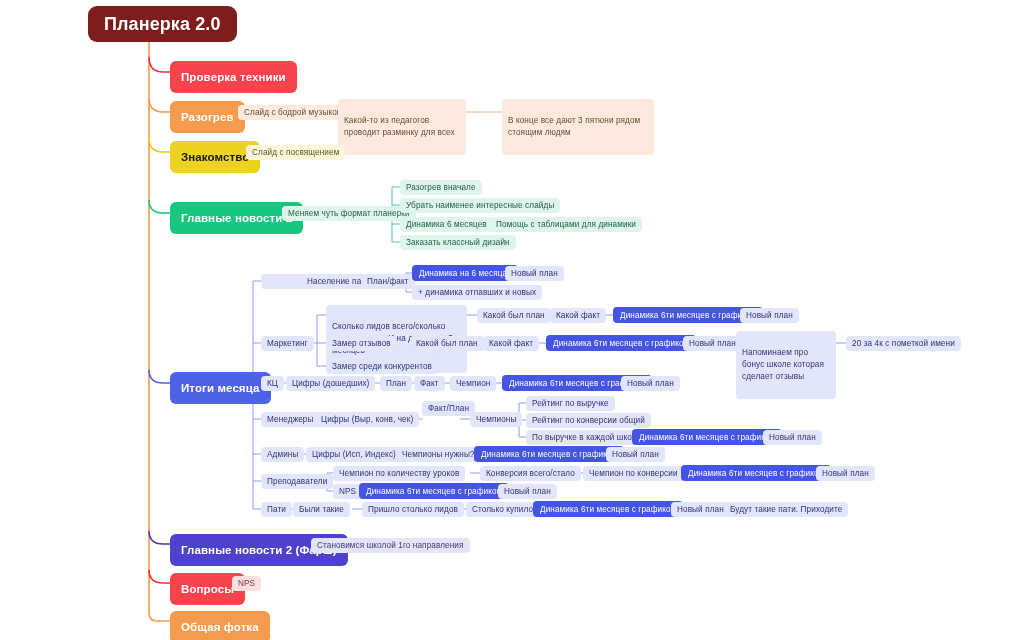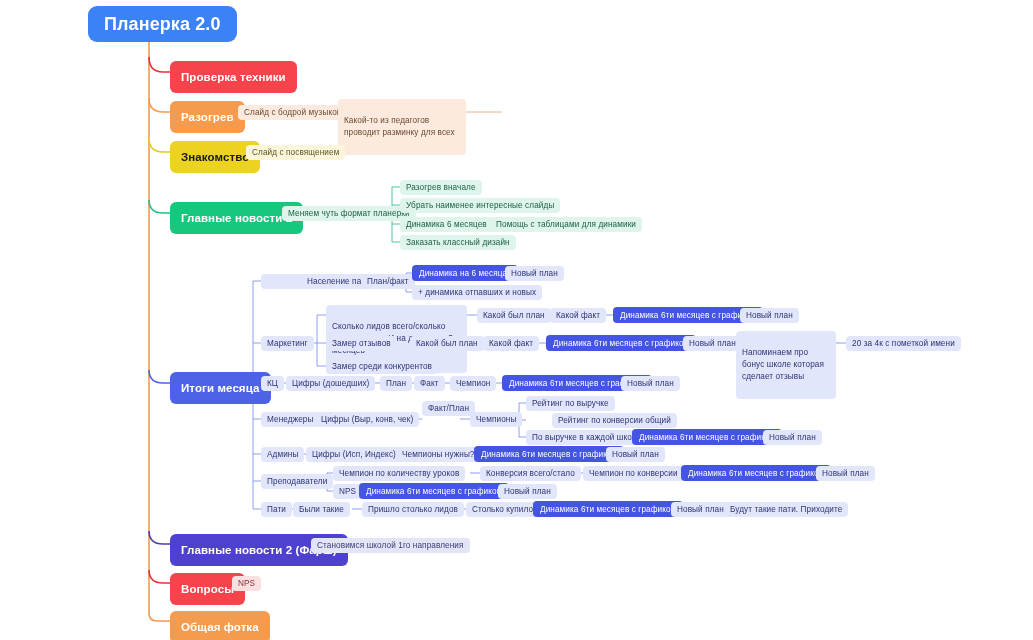--- a/index.html
+++ b/index.html
@@ -19,21 +19,21 @@
     box-sizing:border-box;
     border-radius:6px;
     white-space:nowrap;
     display:flex;align-items:center;
     letter-spacing:.1px;
   }
   .node.wrap{white-space:normal;display:block;}
 
   
   .n-root{
-    background:#3b82f6;color:#ffffff;
+    background:#7f1d1d;color:#ffffff;
     font-size:18px;font-weight:700;
     border-radius:9px;
     padding:0 16px;
     height:36px;
   }
 
   
   .n-head{
     color:#ffffff;font-size:11.5px;font-weight:700;
     padding:0 11px;height:32px;border-radius:6px;
@@ -179,20 +179,21 @@
     <path d="M222,583 L232,583" stroke="#e8313c" stroke-width="1" fill="none"></path>
   </svg>
 
   <div class="node n-root" style="left:88px;top:6px;">Планерка 2.0</div>
 
   <div class="node n-head c-red" style="left:170px;top:61px;">Проверка техники</div>
 
   <div class="node n-head c-orange" style="left:170px;top:101px;">Разогрев</div>
   <div class="node n-chip t-orange" style="left:238px;top:105px;">Слайд с бодрой музыкой</div>
   <div class="node n-chip t-orange wrap" style="left:338px;top:99px;width:128px;">Какой-то из педагогов проводит разминку для всех</div>
+  <div class="node n-chip t-orange wrap" style="left:502px;top:99px;width:152px;">В конце все дают 3 пятюни рядом стоящим людям</div>
 
   <div class="node n-head c-yellow" style="left:170px;top:141px;">Знакомство</div>
   <div class="node n-chip t-yellow" style="left:246px;top:145px;">Слайд с посвящением</div>
 
   <div class="node n-head c-green" style="left:170px;top:202px;">Главные новости 1</div>
   <div class="node n-chip t-green" style="left:282px;top:206px;">Меняем чуть формат планерки</div>
   <div class="node n-chip t-green" style="left:400px;top:180px;">Разогрев вначале</div>
   <div class="node n-chip t-green" style="left:400px;top:198px;">Убрать наименее интересные слайды</div>
   <div class="node n-chip t-green" style="left:400px;top:217px;">Динамика 6 месяцев</div>
   <div class="node n-chip t-green" style="left:400px;top:235px;">Заказать классный дизайн</div>
@@ -229,21 +230,21 @@
   <div class="node n-chip t-blue" style="left:414px;top:376px;">Факт</div>
   <div class="node n-chip t-blue" style="left:450px;top:376px;">Чемпион</div>
   <div class="node n-fill" style="left:502px;top:375px;">Динамика 6ти месяцев с графиком</div>
   <div class="node n-chip t-blue" style="left:621px;top:376px;">Новый план</div>
 
   <div class="node n-chip t-blue" style="left:261px;top:412px;">Менеджеры</div>
   <div class="node n-chip t-blue" style="left:315px;top:412px;">Цифры (Выр, конв, чек)</div>
   <div class="node n-chip t-blue" style="left:422px;top:401px;">Факт/План</div>
   <div class="node n-chip t-blue" style="left:470px;top:412px;">Чемпионы</div>
   <div class="node n-chip t-blue" style="left:526px;top:396px;">Рейтинг по выручке</div>
-  <div class="node n-chip t-blue" style="left:526px;top:413px;margin-left:26px;">Рейтинг по конверсии общий</div>
+  <div class="node n-chip t-blue" style="left:526px;top:413px;">Рейтинг по конверсии общий</div>
   <div class="node n-chip t-blue" style="left:526px;top:430px;">По выручке в каждой школе</div>
   <div class="node n-fill" style="left:632px;top:429px;">Динамика 6ти месяцев с графиком</div>
   <div class="node n-chip t-blue" style="left:763px;top:430px;">Новый план</div>
 
   <div class="node n-chip t-blue" style="left:261px;top:447px;">Админы</div>
   <div class="node n-chip t-blue" style="left:306px;top:447px;">Цифры (Исп, Индекс)</div>
   <div class="node n-chip t-blue" style="left:396px;top:447px;">Чемпионы нужны?</div>
   <div class="node n-fill" style="left:474px;top:446px;">Динамика 6ти месяцев с графиком</div>
   <div class="node n-chip t-blue" style="left:606px;top:447px;">Новый план</div>
 

